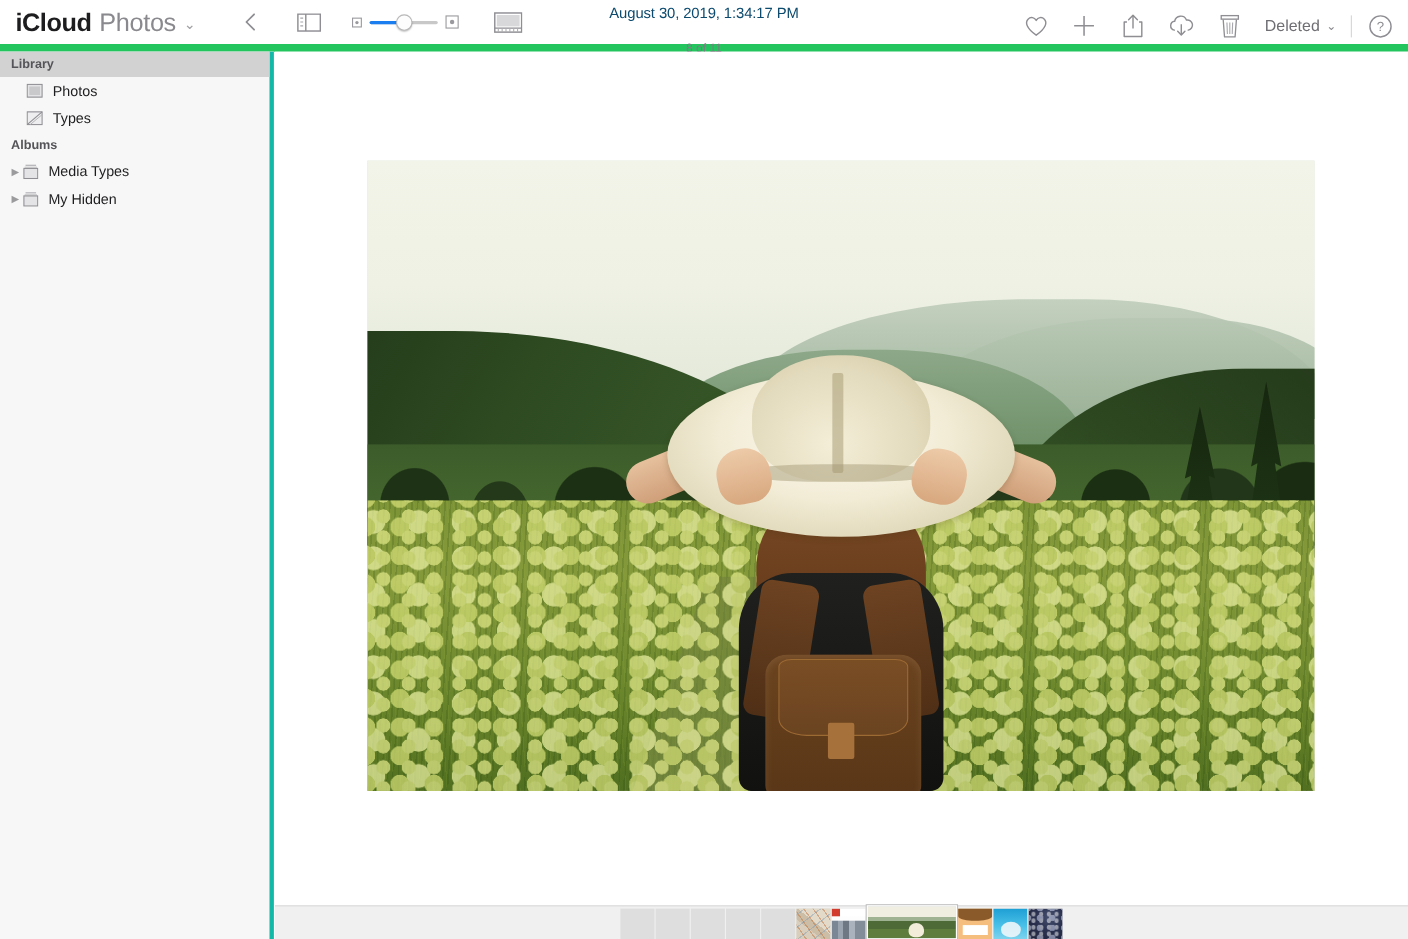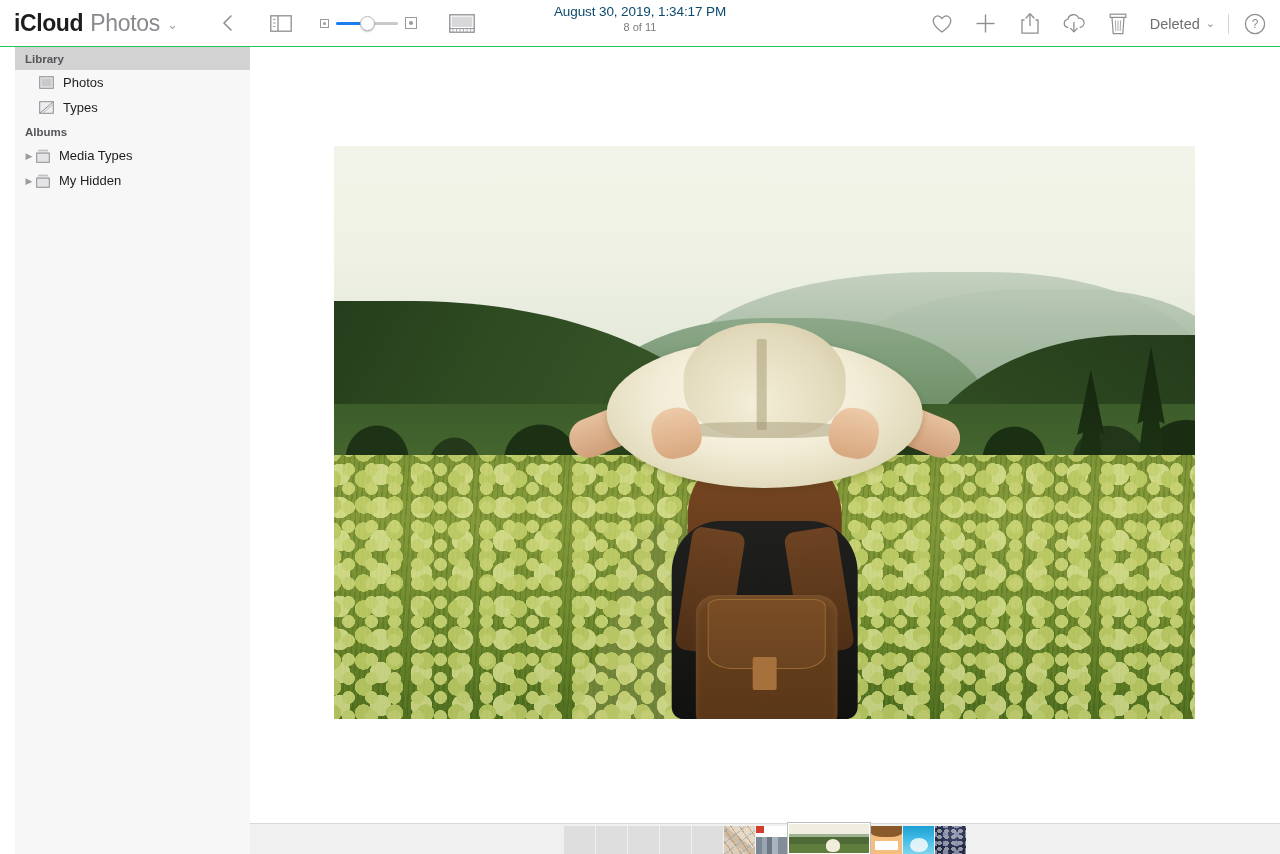--- a/index.html
+++ b/index.html
@@ -9,21 +9,21 @@
     background: #ffffff;
     overflow: hidden;
     -webkit-font-smoothing: antialiased;
   }
 
   
   .toolbar {
     position: absolute; top: 0; left: 0;
     width: 1280px; height: 47px;
     background: #ffffff;
-    border-bottom: 1px solid #22c55e;
+    border-bottom: 7px solid #22c55e;
     display: flex; align-items: center;
   }
   .brand {
     display: flex; align-items: baseline;
     margin-left: 14px; white-space: nowrap;
   }
   .brand-icloud {
     font-size: 23px; font-weight: bold; color: #1d1d1f;
     letter-spacing: -0.4px;
   }
@@ -71,43 +71,43 @@
   .view-btn { width: 32px; margin-left: 29px; }
 
   .title-block {
     position: absolute; left: 0; right: 0; top: 4px;
     text-align: center; pointer-events: none;
   }
   .title-date {
     font-size: 13.5px; color: #0c4a6e; letter-spacing: -0.1px;
   }
   .title-count {
-    font-size: 11px; color: #7c7c80; margin-top: 2px;
+    font-size: 11px; color: #7c7c80; margin-top: 19px;
   }
 
   .tb-right {
     position: absolute; right: 0; top: 0; height: 47px;
     display: flex; align-items: center; padding-right: 12px;
   }
   .act { width: 44px; display: flex; align-items: center; justify-content: center; }
   .account {
     font-size: 14.5px; color: #6e6e73; font-weight: 300;
     display: flex; align-items: center; margin-left: 10px;
   }
   .account-chev { margin-left: 6px; font-size: 11px; color: #8a8a8e; }
   .tb-divider {
     width: 1px; height: 20px; background: #d4d4d6; margin: 0 13px;
   }
 
   
   .sidebar {
-    position: absolute; left: 15px; top: 47px;
+    position: absolute; left: 0; top: 47px;
     width: 249px; height: 807px;
     background: #f7f7f7;
-    border-right: 1px solid #14b8a6;
+    border-right: 4px solid #14b8a6;
   }
   .sb-section {
     height: 23px; display: flex; align-items: center;
     font-size: 11.5px; font-weight: bold; color: #555559;
     padding-left: 10px;
   }
   .sb-section.selected { background: #d2d2d2; }
   .sb-item {
     height: 25px; display: flex; align-items: center;
     font-size: 13px; color: #1d1d1f; padding-left: 24px;

